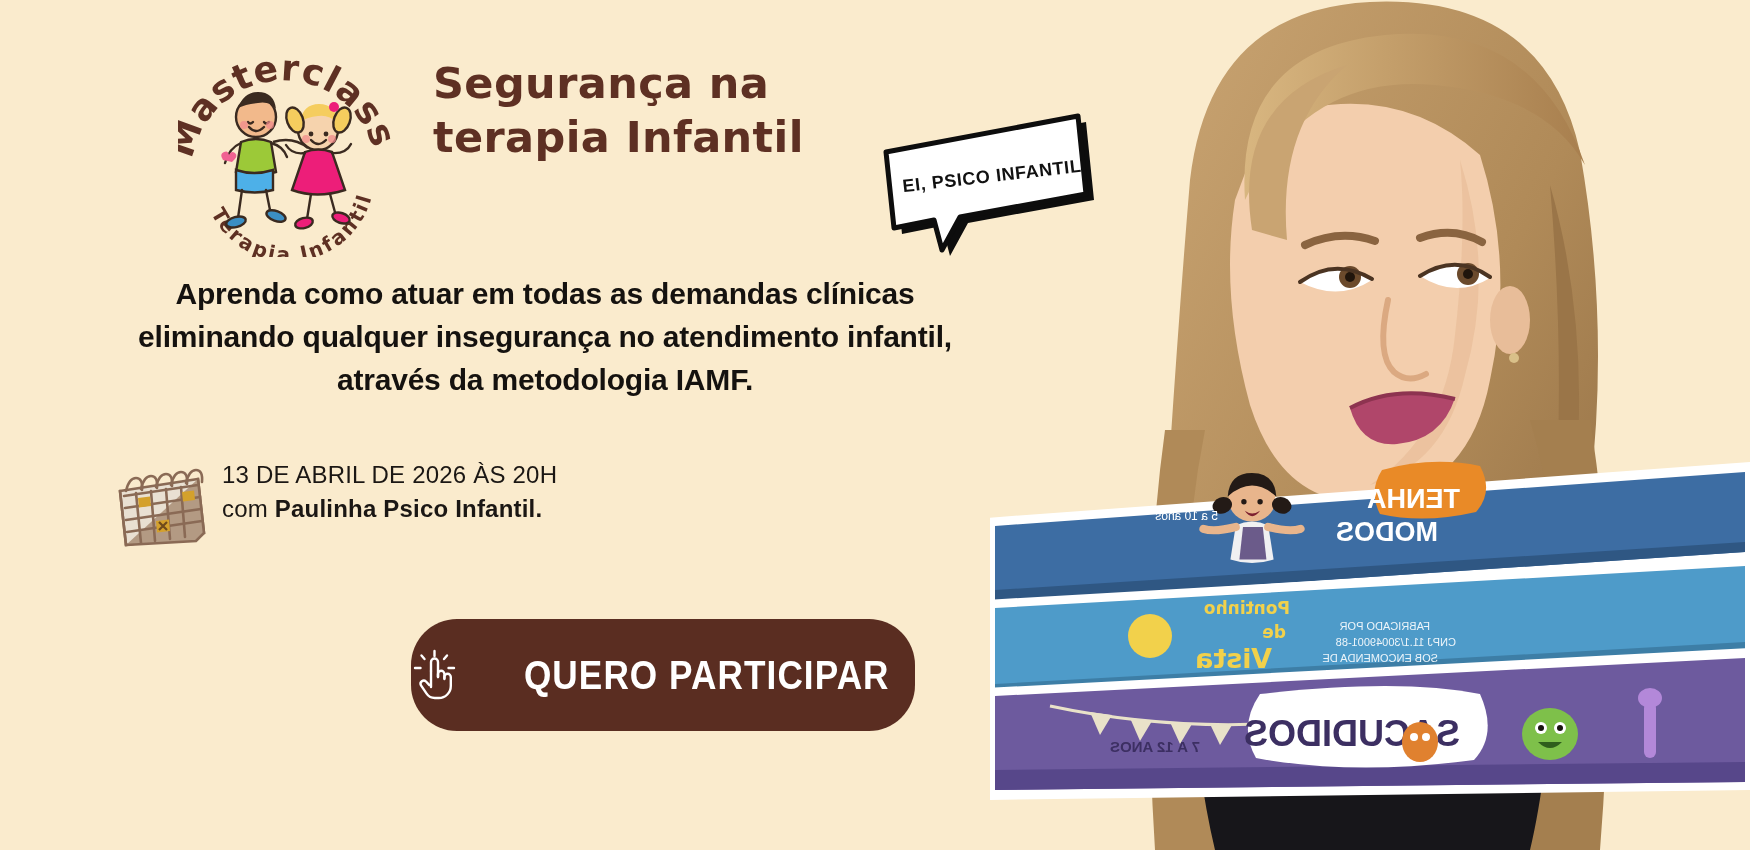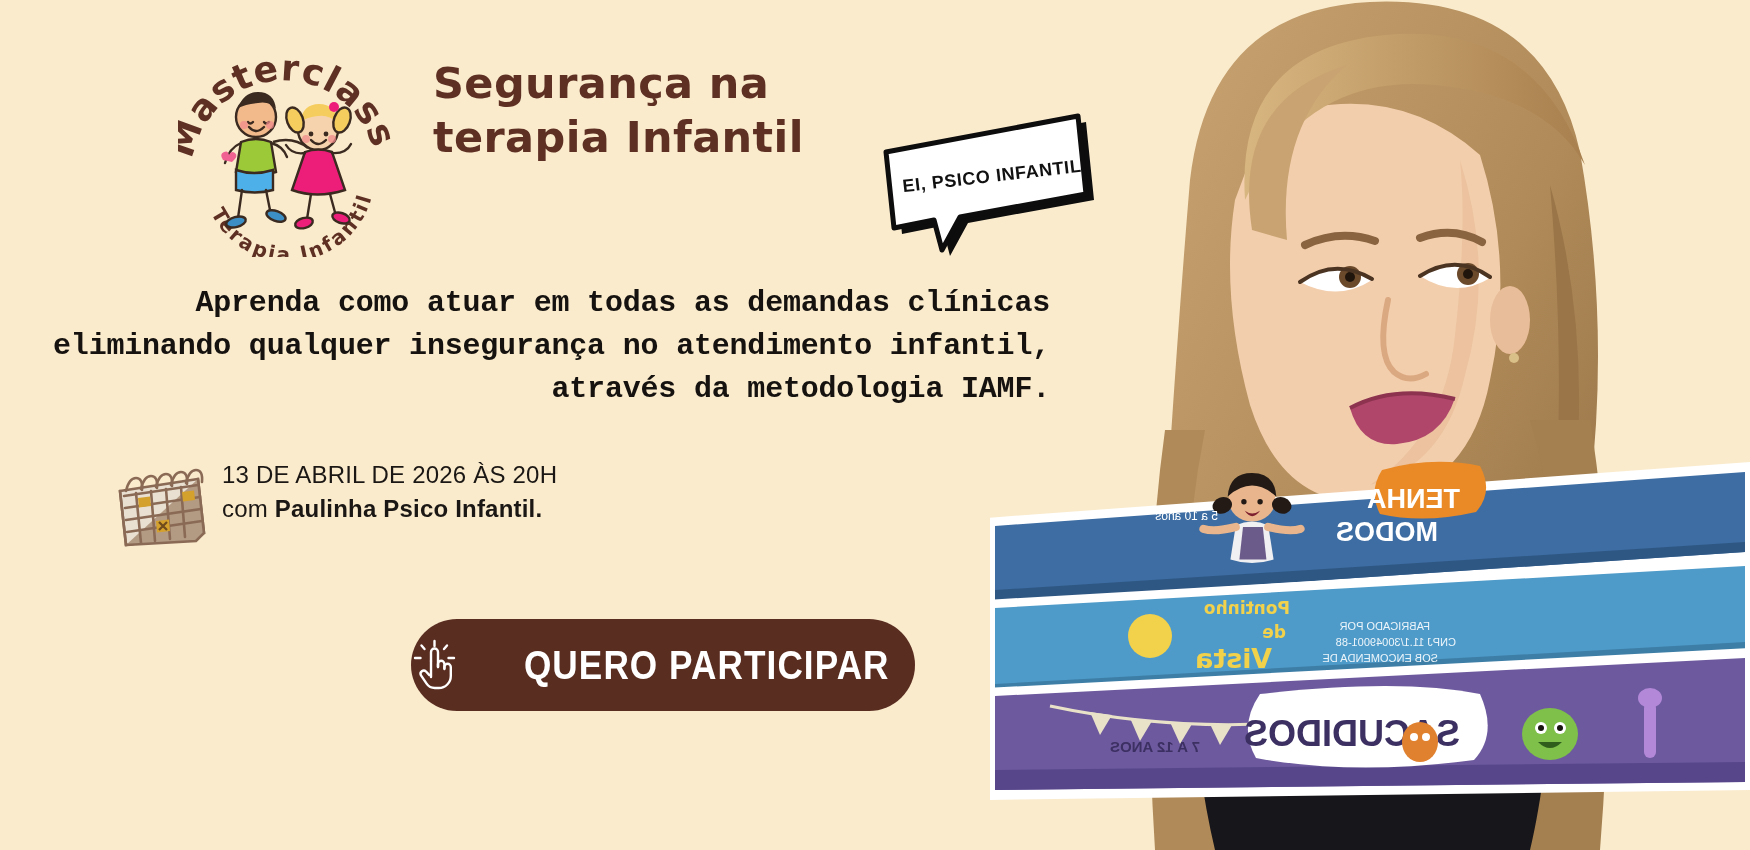--- a/index.html
+++ b/index.html
@@ -44,28 +44,27 @@
     letter-spacing: 0.4px;
     margin-left: 28px;
   }
   .headline span { display: block; }
 
   
   .subhead {
     position: absolute;
     left: 40px; top: 272px;
     width: 1010px;
-    text-align: right;
+    text-align: center;
     color: #15120f;
-    font-family: Liberation Mono, monospace;
+    font-family: Liberation Sans, sans-serif;
     font-size: 30px;
     font-weight: bold;
     line-height: 43px;
     letter-spacing: -0.2px;
-    margin-top: 10px;
   }
   .subhead span { display: block; white-space: nowrap; }
 
   
   .info-block {
     position: absolute;
     left: 108px; top: 452px;
     display: flex; align-items: flex-start;
     gap: 10px;
   }
@@ -78,21 +77,21 @@
     line-height: 34px;
     letter-spacing: 0.2px;
     white-space: nowrap;
   }
   .info-line .strong { font-weight: bold; }
 
   
   .cta {
     position: absolute;
     left: 411px; top: 619px;
-    width: 504px; height: 92px;
+    width: 504px; height: 112px;
     background: #5a2d21;
     border: none; border-radius: 46px;
     display: flex; align-items: center; justify-content: center;
     gap: 40px;
     cursor: pointer;
     padding: 0 20px;
   }
   .cta-icon { width: 48px; height: 52px; flex: none; }
   .cta-icon svg { display: block; width: 48px; height: 52px; }
   .cta-label {

